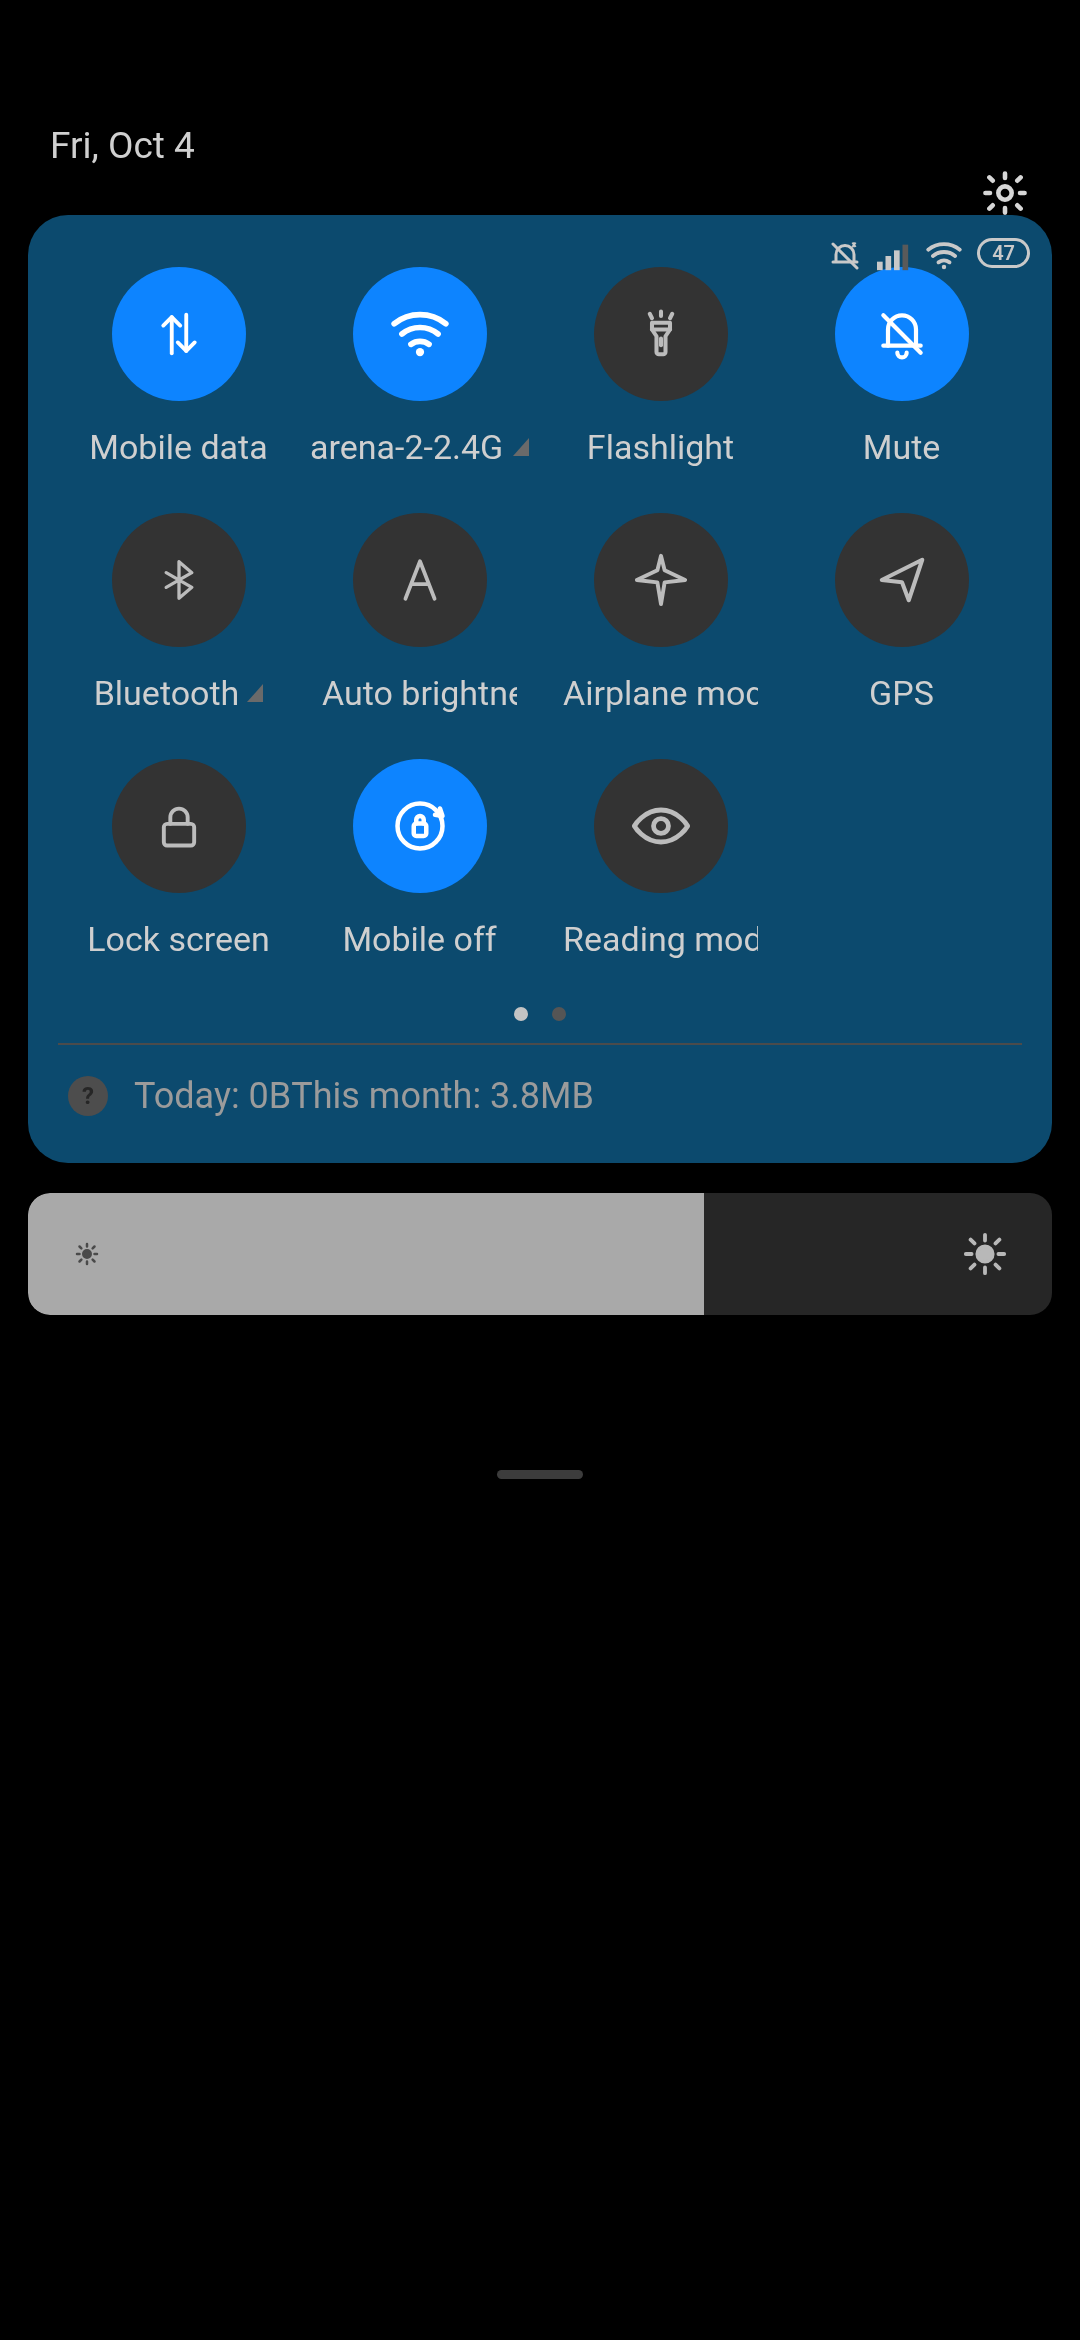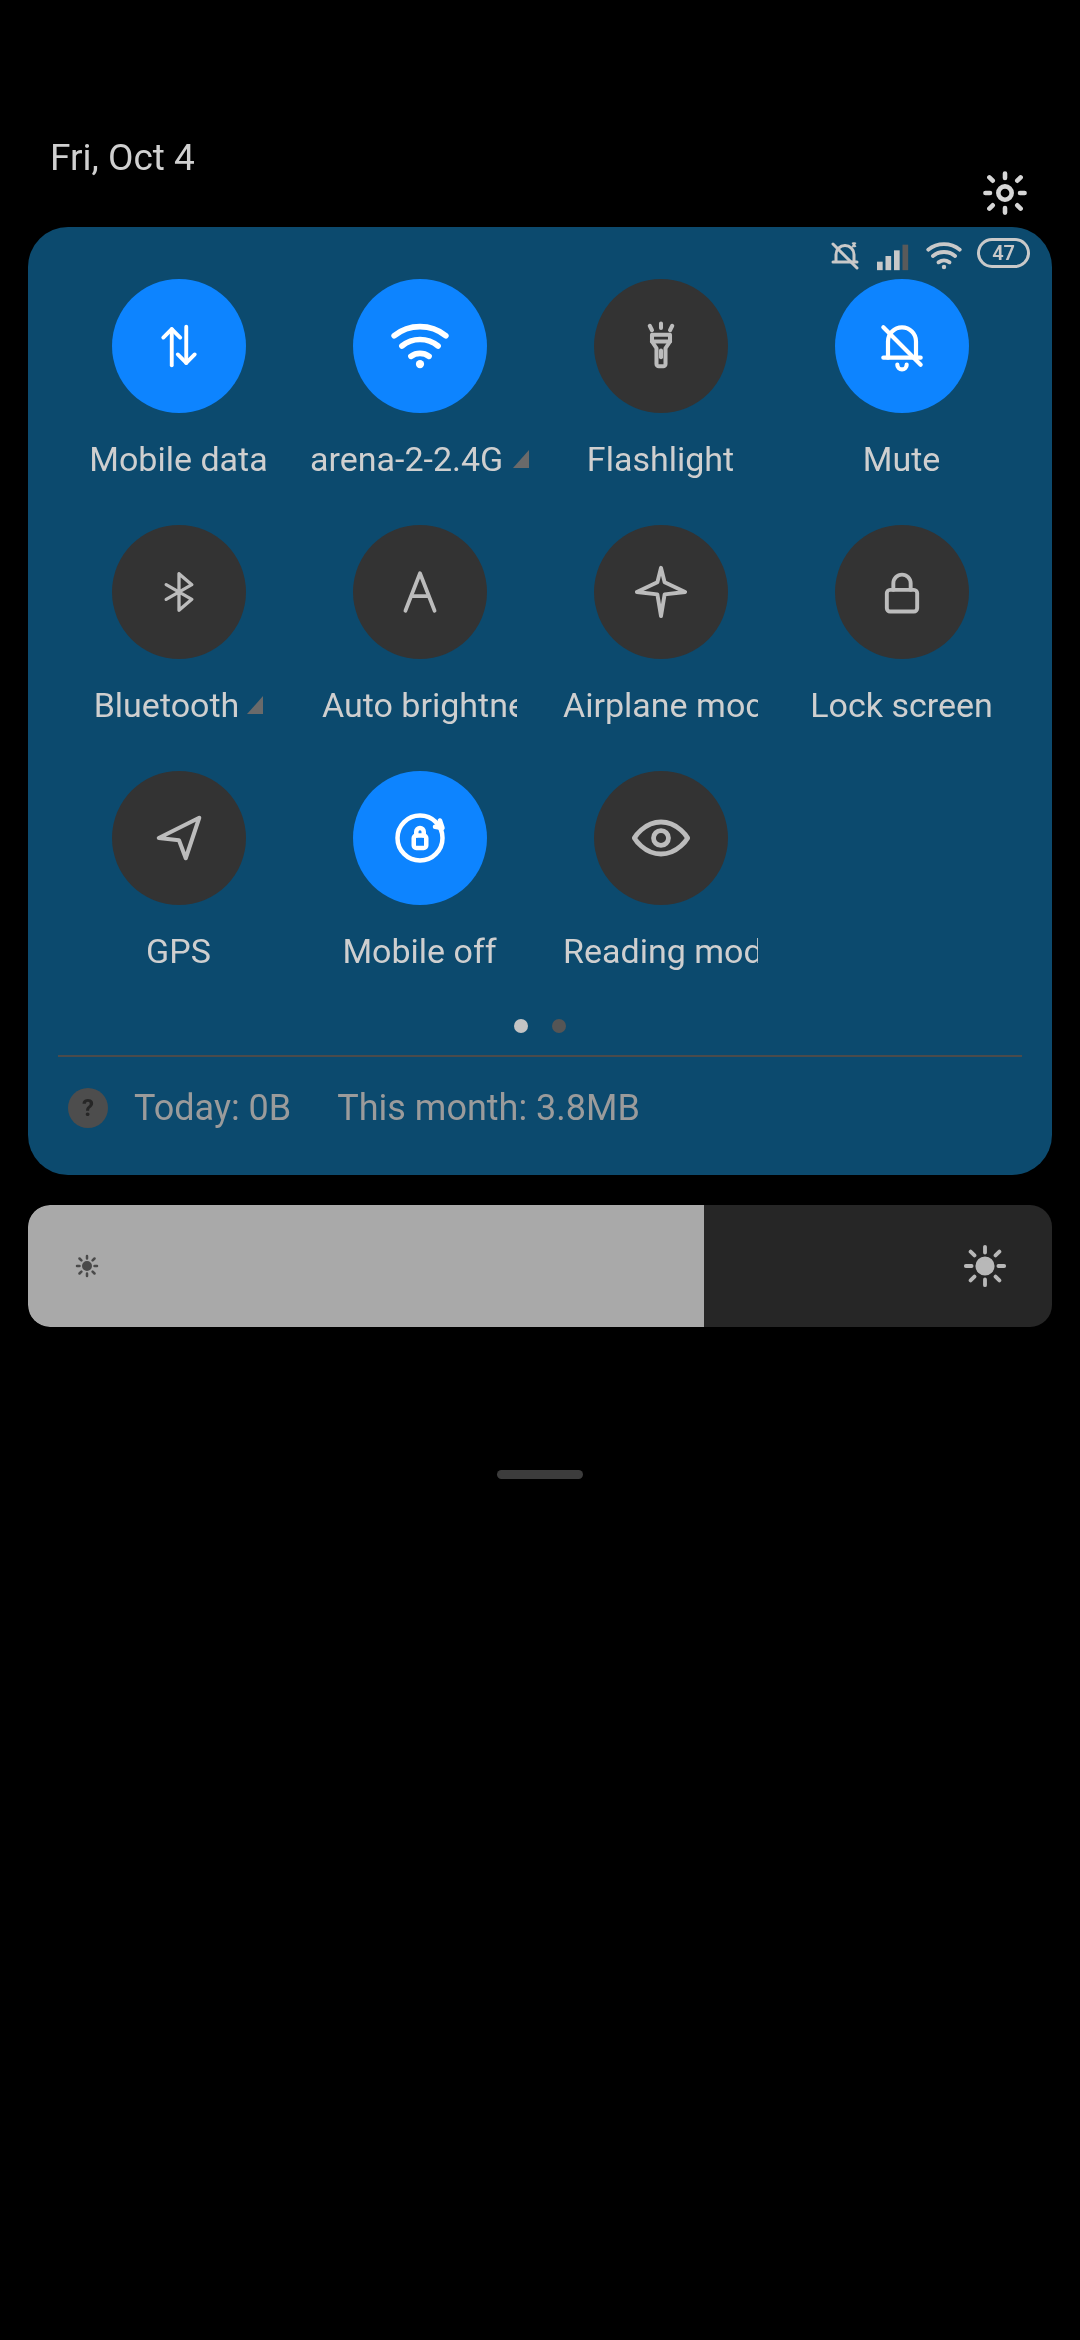--- a/index.html
+++ b/index.html
@@ -2,21 +2,21 @@
 <html><head>
 <meta charset="utf-8">
 <style>
   *{box-sizing:border-box;margin:0;padding:0;font-family:-apple-system, Roboto, "Helvetica Neue", Arial, sans-serif;}
   html,body{width:1080px;height:2340px;background:#000;color:#d7d7d7;overflow:hidden;}
   .screen{width:1080px;height:2340px;position:relative;}
 
   
   .hdr{position:relative;padding:100px 60px 30px 50px;}
   .clock{font-size:124px;font-weight:300;color:#dedede;letter-spacing:-2px;}
-  .date{font-size:37px;color:#d0d0d0;margin-top:36px;}
+  .date{font-size:37px;color:#d0d0d0;margin-top:24px;}
   .settings-btn{position:absolute;right:50px;top:168px;}
   .statusbar{position:absolute;right:50px;top:238px;display:flex;gap:14px;}
   .stat-ic{display:inline-flex;align-items:center;justify-content:center;}
   .battery-pill{border:3px solid #c9c9c9;border-radius:16px;padding:0 12px;height:30px;display:flex;align-items:center;font-size:20px;color:#c9c9c9;font-weight:600;}
 
   
   .panel{margin:18px 28px 0;background:#0c4a6e;border-radius:40px;padding:52px 30px 16px;}
   .grid{display:grid;grid-template-columns:repeat(4,1fr);gap:46px 0;}
   .tile{display:flex;flex-direction:column;align-items:center;gap:26px;}
   .toggle{width:134px;height:134px;border-radius:50%;display:flex;align-items:center;justify-content:center;}
@@ -27,21 +27,21 @@
   .mini-tri{width:0;height:0;border-left:16px solid transparent;border-bottom:18px solid #6a6a6a;flex:0 0 auto;}
 
   
   .pager{display:flex;justify-content:center;gap:24px;margin:48px 0 22px;}
   .dot{width:14px;height:14px;border-radius:50%;background:#555;}
   .dot.active{background:#c4c4c4;}
 
   
   .usage-row{border-top:2px solid #4b4b4b;padding:30px 10px 30px;display:flex;align-items:center;gap:26px;}
   .q-badge{width:40px;height:40px;border-radius:50%;background:#4d4d4d;display:flex;align-items:center;justify-content:center;font-size:24px;color:#262626;font-weight:700;}
-  .usage-text{display:flex;gap:46px;font-size:36px;color:#9b9b9b;}
+  .usage-text{display:flex;font-size:36px;color:#9b9b9b;}
 
   
   .bright{margin:30px 28px 0;height:122px;background:#262626;border-radius:22px;display:flex;align-items:center;position:relative;overflow:hidden;}
   .bright-fill{position:absolute;left:0;top:0;bottom:0;width:66%;background:#a9a9a9;border-radius:22px 0 0 22px;}
   .bright-ic-min{position:absolute;left:44px;top:50%;transform:translateY(-50%);}
   .bright-ic-max{position:absolute;right:44px;top:50%;transform:translateY(-50%);}
 
   
   .handle{position:absolute;left:50%;transform:translateX(-50%);top:1470px;width:86px;height:9px;border-radius:5px;background:#3c3c3c;}
 
@@ -189,40 +189,40 @@
               </svg>
             </span>
           </div>
           <div class="tile-label">
             <span>Airplane mode</span>
           </div>
         </div>
         <div class="tile">
           <div class="toggle off">
             <span>
+              <svg width="54" height="54" viewBox="0 0 24 24" fill="none" stroke="#bcbcbc" stroke-width="1.8" stroke-linecap="round" stroke-linejoin="round">
+                <path d="M3 12L21 3l-6 18-3-8z"></path>
+              </svg>
+            </span>
+          </div>
+          <div class="tile-label">
+            <span>GPS</span>
+          </div>
+        </div>
+        <div class="tile">
+          <div class="toggle off">
+            <span>
               <svg width="52" height="56" viewBox="0 0 24 24" fill="none" stroke="#bcbcbc" stroke-width="1.8" stroke-linecap="round" stroke-linejoin="round">
                 <rect x="5" y="11" width="14" height="10" rx="1.5"></rect>
                 <path d="M8 11V8a4 4 0 0 1 8 0v3"></path>
               </svg>
             </span>
           </div>
           <div class="tile-label">
             <span>Lock screen</span>
-          </div>
-        </div>
-        <div class="tile">
-          <div class="toggle off">
-            <span>
-              <svg width="54" height="54" viewBox="0 0 24 24" fill="none" stroke="#bcbcbc" stroke-width="1.8" stroke-linecap="round" stroke-linejoin="round">
-                <path d="M3 12L21 3l-6 18-3-8z"></path>
-              </svg>
-            </span>
-          </div>
-          <div class="tile-label">
-            <span>GPS</span>
           </div>
         </div>
         <div class="tile">
           <div class="toggle on">
             <span>
               <svg width="60" height="60" viewBox="0 0 24 24" fill="none" stroke="#fff" stroke-width="1.8" stroke-linecap="round" stroke-linejoin="round">
                 <circle cx="12" cy="12" r="9"></circle>
                 <path d="M20 5l1 3-3-0.5" fill="none"></path>
                 <rect x="9.5" y="11" width="5" height="5" rx="1"></rect>
                 <path d="M10.5 11V9.5a1.5 1.5 0 0 1 3 0V11"></path>

